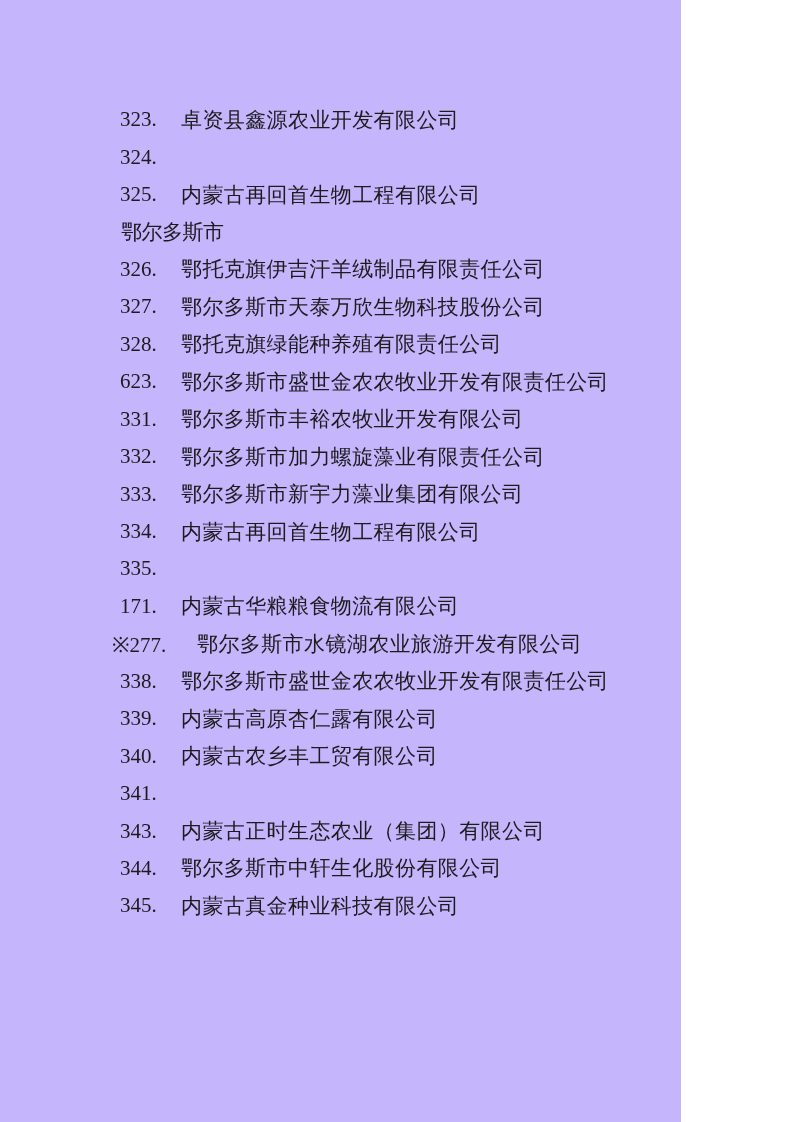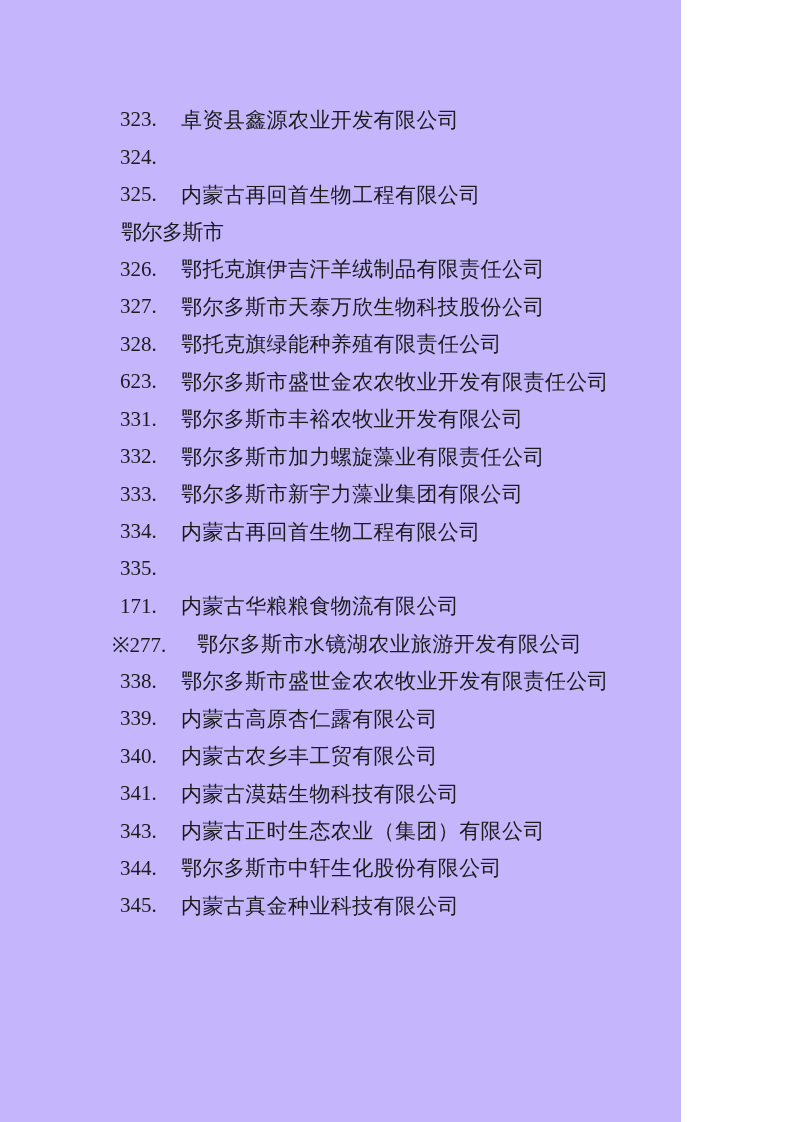--- a/index.html
+++ b/index.html
@@ -116,21 +116,20 @@
       <div class="row item">
     <span class="num">339.</span>
     <span class="name">内蒙古高原杏仁露有限公司</span>
   </div>
       <div class="row item">
     <span class="num">340.</span>
     <span class="name">内蒙古农乡丰工贸有限公司</span>
   </div>
       <div class="row item">
     <span class="num">341.</span>
-    <span class="name">内蒙古漠菇生物科技有限公司</span>
   </div>
       <div class="row item">
     <span class="num">343.</span>
     <span class="name">内蒙古正时生态农业（集团）有限公司</span>
   </div>
       <div class="row item">
     <span class="num">344.</span>
     <span class="name">鄂尔多斯市中轩生化股份有限公司</span>
   </div>
       <div class="row item">

